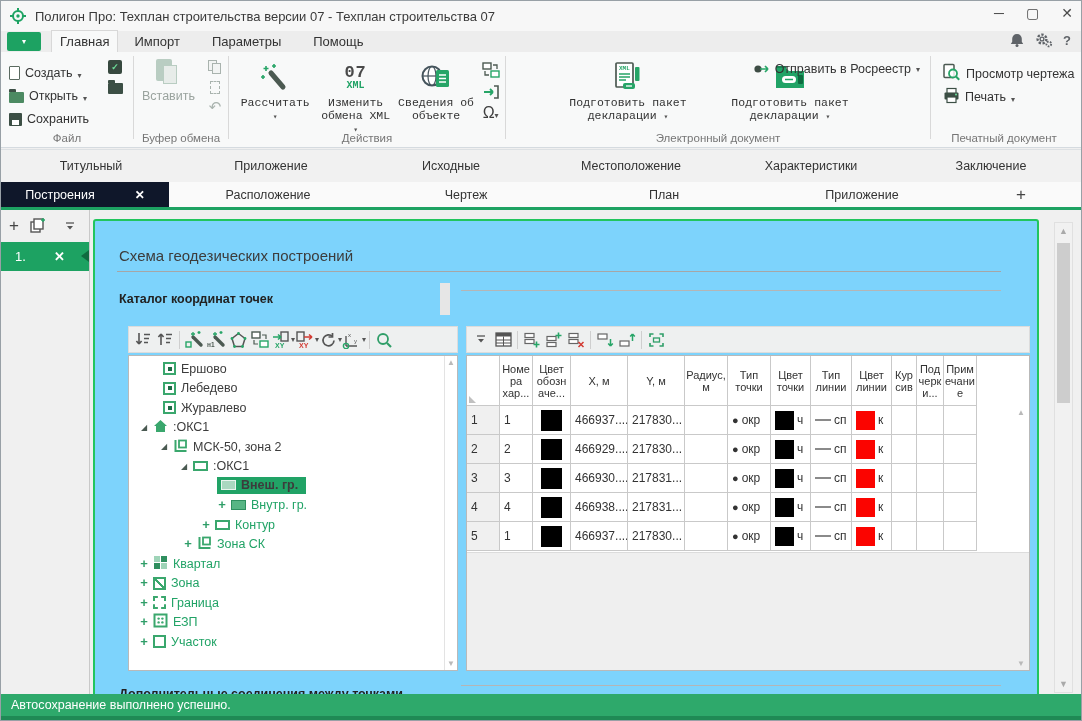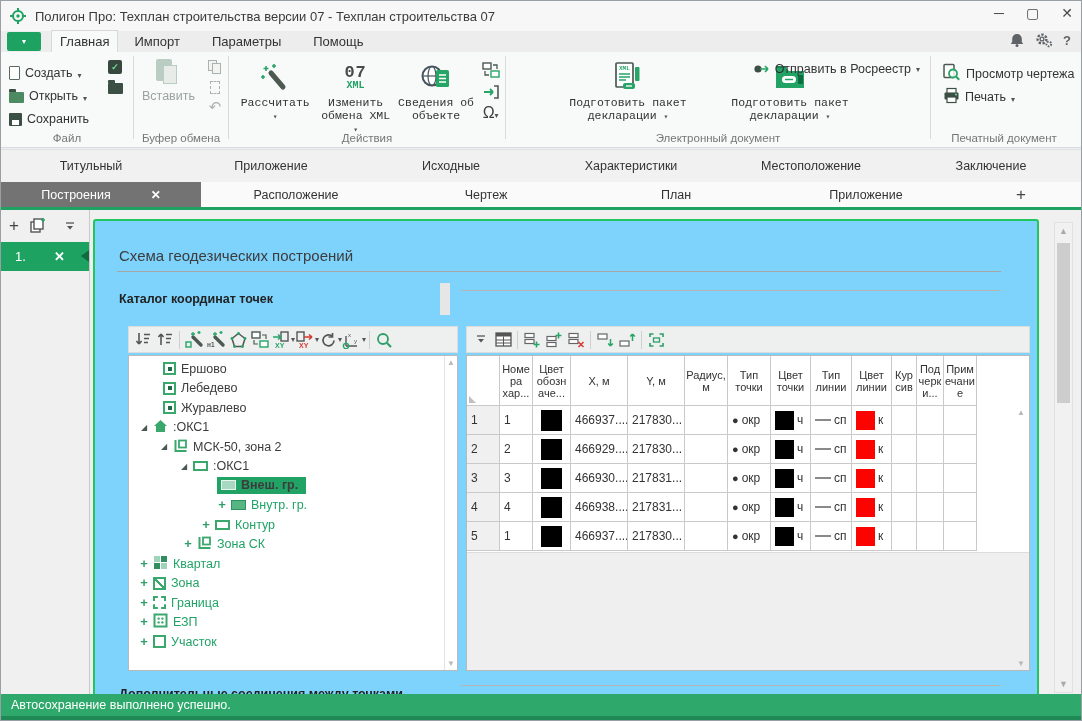--- a/index.html
+++ b/index.html
@@ -60,21 +60,21 @@
   .i-undo { color:#a9b3ae; font-size:15px; line-height:12px; }
   .xml07 { line-height:1; text-align:center; }
   .xml07 .n07 { font-size:17px; font-weight:bold; color:#4a4a4a; letter-spacing:1px; }
   .xml07 .xml { font-size:10px; font-weight:bold; color:#21a366; }
   .omega { font-size:16px; color:#3e3e3e; line-height:14px; }
 
   
   .tabs1 { position:absolute; left:0; top:148px; width:100%; height:33px; background:#f1f1f1; border-top:1px solid #dde1e4; display:flex; }
   .tabs1 .t1 { flex:1; display:flex; align-items:center; justify-content:center; font-size:12.5px; color:#333; }
   .tabs2 { position:absolute; left:0; top:181px; width:100%; height:28px; background:#fafafa; border-bottom:3px solid #1da262; display:flex; }
-  .t2active { width:200px; background:#737373; color:#fff; display:flex; align-items:center; justify-content:center; gap:40px; font-size:12.5px; }
+  .t2active { width:168px; background:#0f172a; color:#fff; display:flex; align-items:center; justify-content:center; gap:40px; font-size:12.5px; }
   .t2active .x { font-weight:bold; font-size:12px; }
   .t2others { flex:1; display:flex; }
   .t2 { flex:1; display:flex; align-items:center; justify-content:center; font-size:12.5px; color:#333; }
   .t2plus { width:120px; display:flex; align-items:center; justify-content:center; font-size:17px; color:#444; }
 
   
   .main { position:absolute; left:0; top:209px; width:100%; height:486px; background:#f0f0f0; }
   .pages { position:absolute; left:0; top:0; width:89px; height:100%; background:#f0f0f0; border-right:1px solid #c9c9c9; }
   .pages-tb { display:flex; align-items:center; gap:10px; padding:7px 6px 4px 8px; }
   .p-plus { font-size:17px; color:#444; line-height:14px; }
@@ -341,22 +341,22 @@
         <span class="caret">▾</span>
       </div>
       <div class="glabel">Печатный документ</div>
     </div>
   </div>
 
   <div class="tabs1" id="tabs-row1">
       <div class="t1">Титульный</div>
       <div class="t1">Приложение</div>
       <div class="t1">Исходные</div>
+      <div class="t1">Местоположение</div>
       <div class="t1">Характеристики</div>
-      <div class="t1">Местоположение</div>
       <div class="t1">Заключение</div>
     </div>
   <div class="tabs2">
     <div class="t2active">
       <span>Построения</span>
       <span class="x">✕</span>
     </div>
     <div class="t2others" id="tabs-row2">
         <div class="t2">Расположение</div>
         <div class="t2">Чертеж</div>

